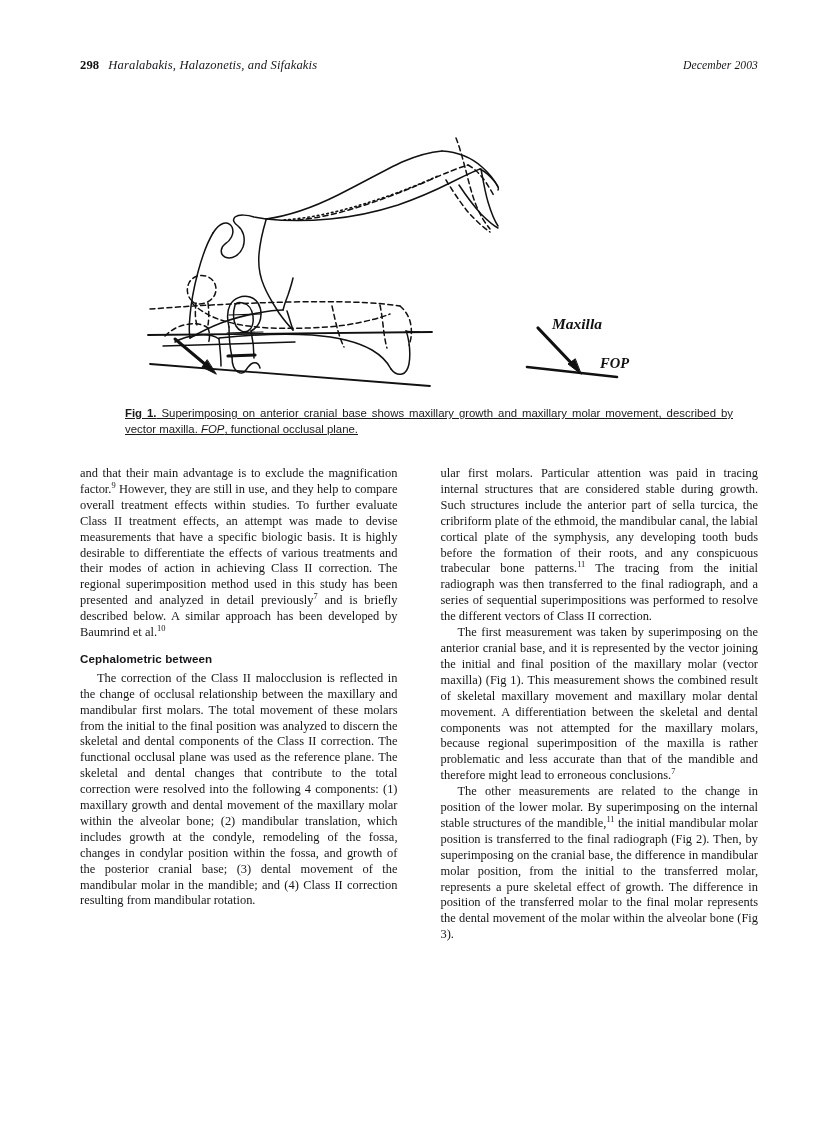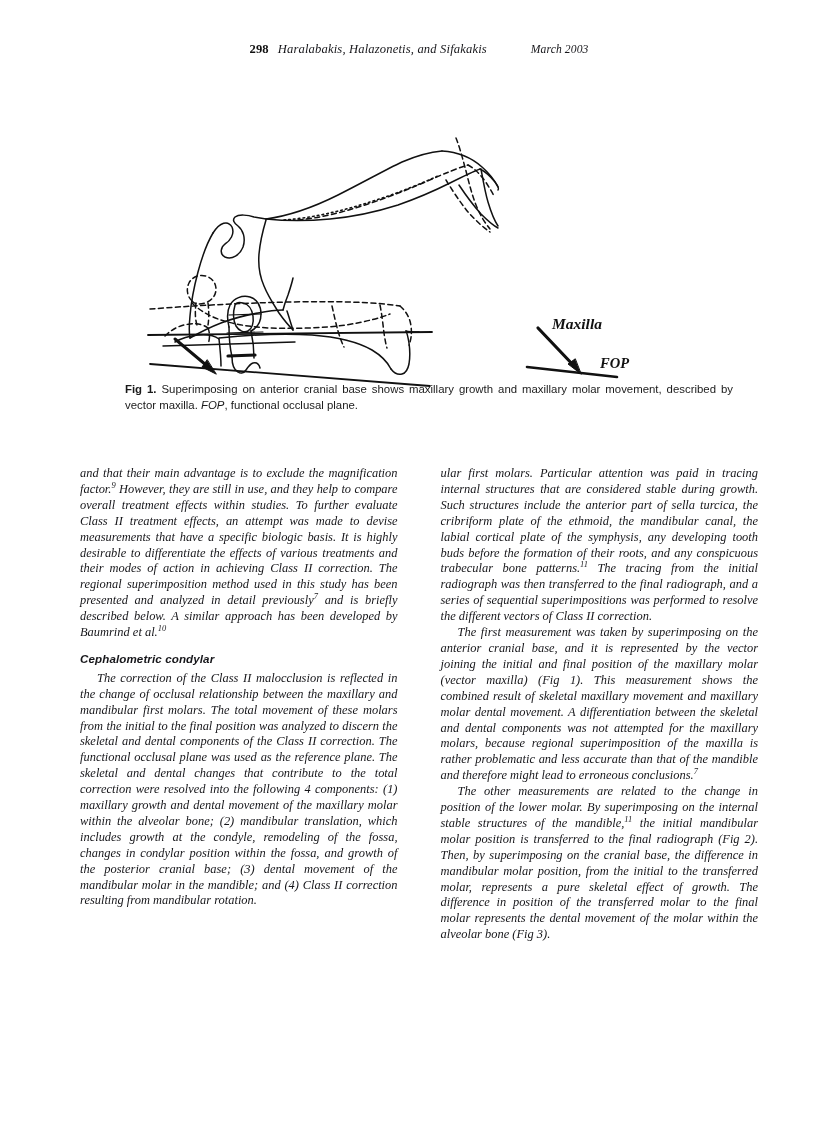--- a/index.html
+++ b/index.html
@@ -22,24 +22,24 @@
     left: 0; top: 0;
     width: 838px;
     height: 1122px;
     background: #fff;
   }
 
   
   .running-head {
     position: absolute;
     left: 80px;
-    top: 42px;
+    top: 58px;
     width: 678px;
     display: flex;
-    justify-content: center;
+    justify-content: space-between;
     align-items: flex-start;
     gap: 44px;
   }
   .rh-left {
     font-family: "Liberation Serif", serif;
     font-size: 12.6px;
     white-space: nowrap;
   }
   .rh-pageno {
     font-weight: bold;
@@ -80,41 +80,41 @@
   }
   .fig-label {
     font-family: "Liberation Serif", serif;
     font-weight: bold;
     font-style: italic;
   }
 
   .figure-caption {
     position: absolute;
     left: 125px;
-    top: 382px;
+    top: 406px;
     width: 608px;
     font-family: "Liberation Sans", sans-serif;
     font-size: 11.4px;
     line-height: 1.40;
     text-align: justify;
     color: #1a1a1a;
+    text-decoration: underline;
   }
   .figure-caption .cap-head { font-weight: bold; }
   .figure-caption .cap-ital { font-style: italic; }
 
   
   .columns {
     position: absolute;
     left: 80px;
     top: 466px;
     width: 678px;
     height: 600px;
     display: flex;
     gap: 43px;
-    font-style: italic;
   }
   .col {
     width: 325px;
     font-size: 12.45px;
     line-height: 1.278;
     text-align: justify;
     text-justify: inter-word;
     hyphens: none;
   }
   .col p {
@@ -139,21 +139,21 @@
 </head>
 <body>
 
 <div class="page">
 
   <div class="running-head">
     <div class="rh-left">
       <span class="rh-pageno">298</span><span class="rh-authors">Haralabakis, Halazonetis, and Sifakakis</span>
     </div>
     <div class="rh-right">
-      <div>March 2003</div>
+      <div>December 2003</div>
     </div>
   </div>
 
   <div class="figure-block">
     <div class="figure-canvas">
       <svg width="678" height="275" viewBox="0 0 678 275" xmlns="http://www.w3.org/2000/svg">
         <g fill="none" stroke="#111111" stroke-width="1.5" stroke-linecap="round" stroke-linejoin="round">
 
           <path d="M133,113 C140,102 148,100 152,107 C155,114 150,121 145,124
                    C141,127 139,134 145,137 C152,140 160,135 163,127
@@ -259,21 +259,21 @@
 
   <div class="figure-caption">
     <span class="cap-head">Fig 1.</span><span> Superimposing on anterior cranial base shows maxillary growth and maxillary molar movement, described by vector maxilla. </span><span class="cap-ital">FOP</span><span>, functional occlusal plane.</span>
   </div>
 
   <div class="columns">
 
     <div class="col">
       <p class="noindent"><span>and that their main advantage is to exclude the magnification factor.</span><sup>9</sup><span> However, they are still in use, and they help to compare overall treatment effects within studies. To further evaluate Class II treatment effects, an attempt was made to devise measurements that have a specific biologic basis. It is highly desirable to differentiate the effects of various treatments and their modes of action in achieving Class II correction. The regional superimposition method used in this study has been presented and analyzed in detail previously</span><sup>7</sup><span> and is briefly described below. A similar approach has been developed by Baumrind et al.</span><sup>10</sup></p>
 
-      <h3>Cephalometric condylar</h3>
+      <h3>Cephalometric between</h3>
 
       <p>The correction of the Class II malocclusion is reflected in the change of occlusal relationship between the maxillary and mandibular first molars. The total movement of these molars from the initial to the final position was analyzed to discern the skeletal and dental components of the Class II correction. The functional occlusal plane was used as the reference plane. The skeletal and dental changes that contribute to the total correction were resolved into the following 4 components: (1) maxillary growth and dental movement of the maxillary molar within the alveolar bone; (2) mandibular translation, which includes growth at the condyle, remodeling of the fossa, changes in condylar position within the fossa, and growth of the posterior cranial base; (3) dental movement of the mandibular molar in the mandible; and (4) Class II correction resulting from mandibular rotation.</p>
 
     </div>
 
     <div class="col">
       <p class="noindent"><span>ular first molars. Particular attention was paid in tracing internal structures that are considered stable during growth. Such structures include the anterior part of sella turcica, the cribriform plate of the ethmoid, the mandibular canal, the labial cortical plate of the symphysis, any developing tooth buds before the formation of their roots, and any conspicuous trabecular bone patterns.</span><sup>11</sup><span> The tracing from the initial radiograph was then transferred to the final radiograph, and a series of sequential superimpositions was performed to resolve the different vectors of Class II correction.</span></p>
 
       <p><span>The first measurement was taken by superimposing on the anterior cranial base, and it is represented by the vector joining the initial and final position of the maxillary molar (vector maxilla) (Fig 1). This measurement shows the combined result of skeletal maxillary movement and maxillary molar dental movement. A differentiation between the skeletal and dental components was not attempted for the maxillary molars, because regional superimposition of the maxilla is rather problematic and less accurate than that of the mandible and therefore might lead to erroneous conclusions.</span><sup>7</sup></p>
 

